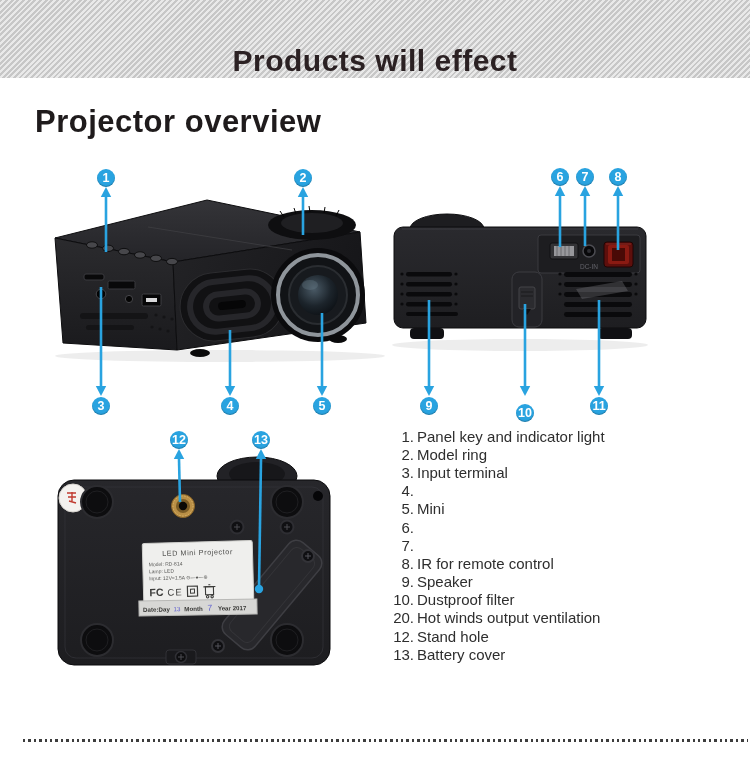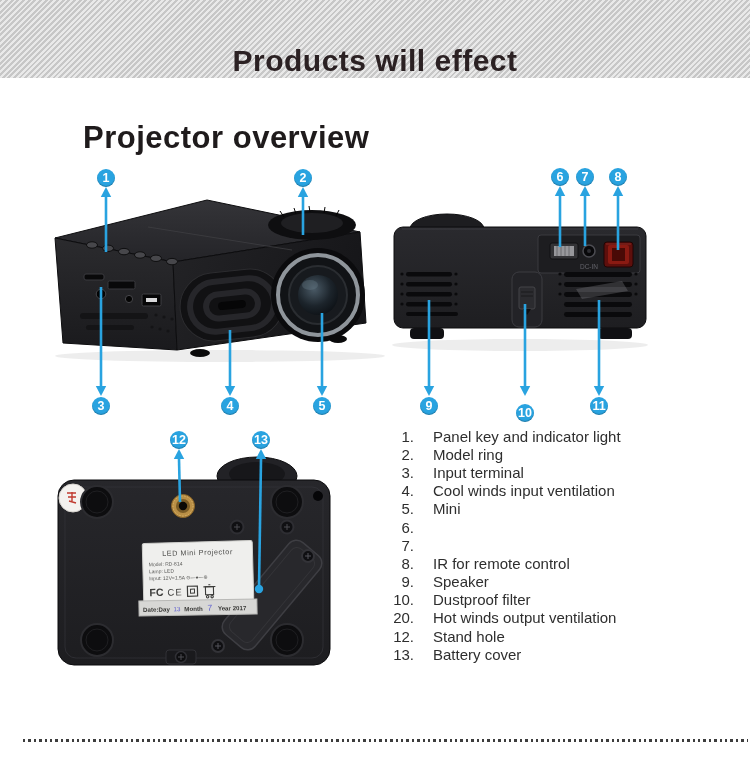--- a/index.html
+++ b/index.html
@@ -2,31 +2,31 @@
 <html><head>
 <meta charset="utf-8">
 <style>
   html,body{margin:0;padding:0;background:#fff;}
   .page{position:relative;width:750px;height:769px;background:#fff;overflow:hidden;
         font-family:"Liberation Sans",sans-serif;}
   .banner{position:absolute;left:0;top:0;width:750px;height:78px;
           background:repeating-linear-gradient(135deg,#c7c7c7 0 2px,#e9e9e9 2px 4px);
           display:flex;align-items:flex-end;justify-content:center;}
   .banner-text{font-size:30px;font-weight:bold;color:#2b2123;letter-spacing:0.5px;}
-  .section-title{position:absolute;left:35px;top:120px;font-size:31px;font-weight:bold;
-                 color:#1f1b1c;letter-spacing:0.5px;margin-left:48px;}
+  .section-title{position:absolute;left:35px;top:104px;font-size:31px;font-weight:bold;
+                 color:#1f1b1c;letter-spacing:0.5px;}
   .fig{position:absolute;}
   .overlay{position:absolute;left:0;top:0;width:750px;height:769px;pointer-events:none;}
   .badge{position:absolute;width:18px;height:18px;border-radius:50%;background:#29a3e0;
          color:#fff;font-size:12.5px;font-weight:bold;line-height:18px;text-align:center;
          box-shadow:inset 0 -1px 1px rgba(0,0,0,0.25);}
   .parts{position:absolute;left:388px;top:427px;width:360px;}
   .part-row{display:flex;align-items:center;height:18.2px;}
   .pnum{width:26px;text-align:right;font-size:15px;color:#2e2e2e;}
-  .plabel{margin-left:19px;font-size:15px;color:#2e2e2e;white-space:nowrap;}
+  .plabel{margin-left:3px;font-size:15px;color:#2e2e2e;white-space:nowrap;}
   .dotted-rule{position:absolute;left:23px;top:739px;width:725px;height:2.5px;
         background:repeating-linear-gradient(90deg,#3d3d3d 0 2.4px,transparent 2.4px 5.4px);}
 </style>
 </head>
 <body>
 
 <div class="page">
 
   <div class="banner">
     <div class="banner-text">Products will effect</div>
@@ -335,21 +335,20 @@
     <div class="part-row">
         <span class="pnum">2.</span>
         <span class="plabel">Model ring</span>
       </div>
     <div class="part-row">
         <span class="pnum">3.</span>
         <span class="plabel">Input terminal</span>
       </div>
     <div class="part-row">
         <span class="pnum">4.</span>
-        <span class="plabel">Cool winds input ventilation</span>
       </div>
     <div class="part-row">
         <span class="pnum">5.</span>
         <span class="plabel">Mini</span>
       </div>
     <div class="part-row">
         <span class="pnum">6.</span>
       </div>
     <div class="part-row">
         <span class="pnum">7.</span>

